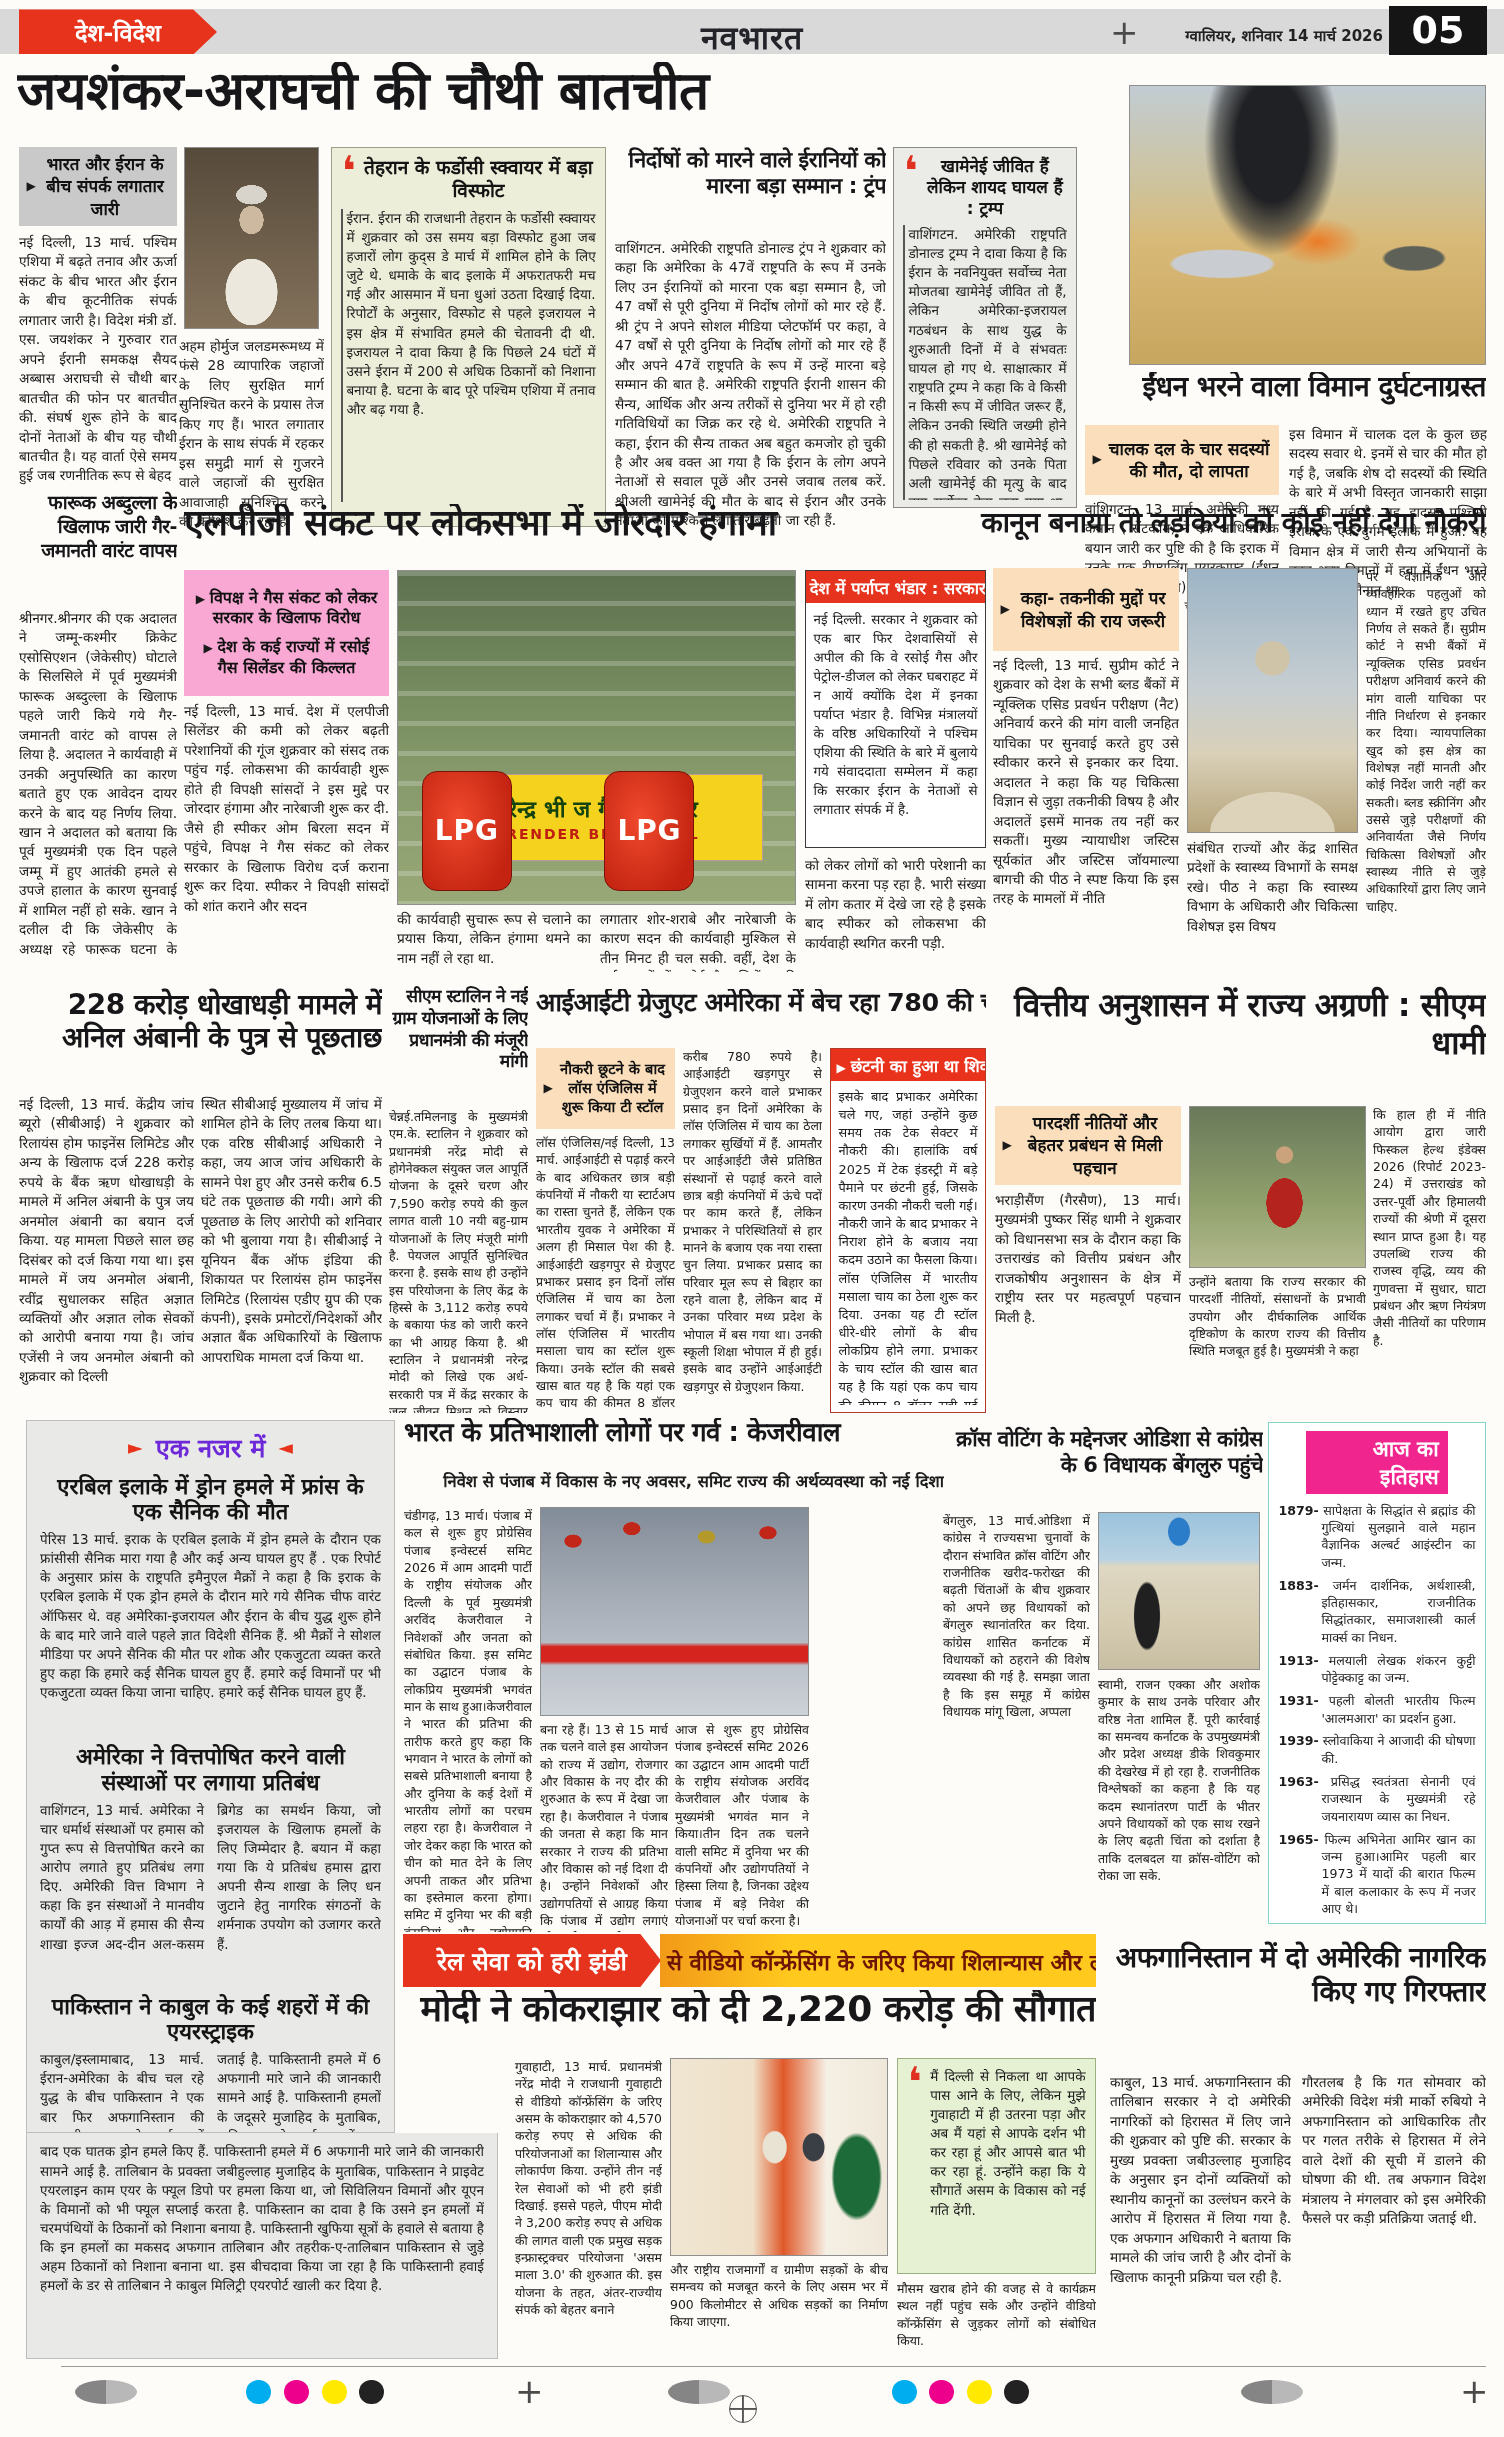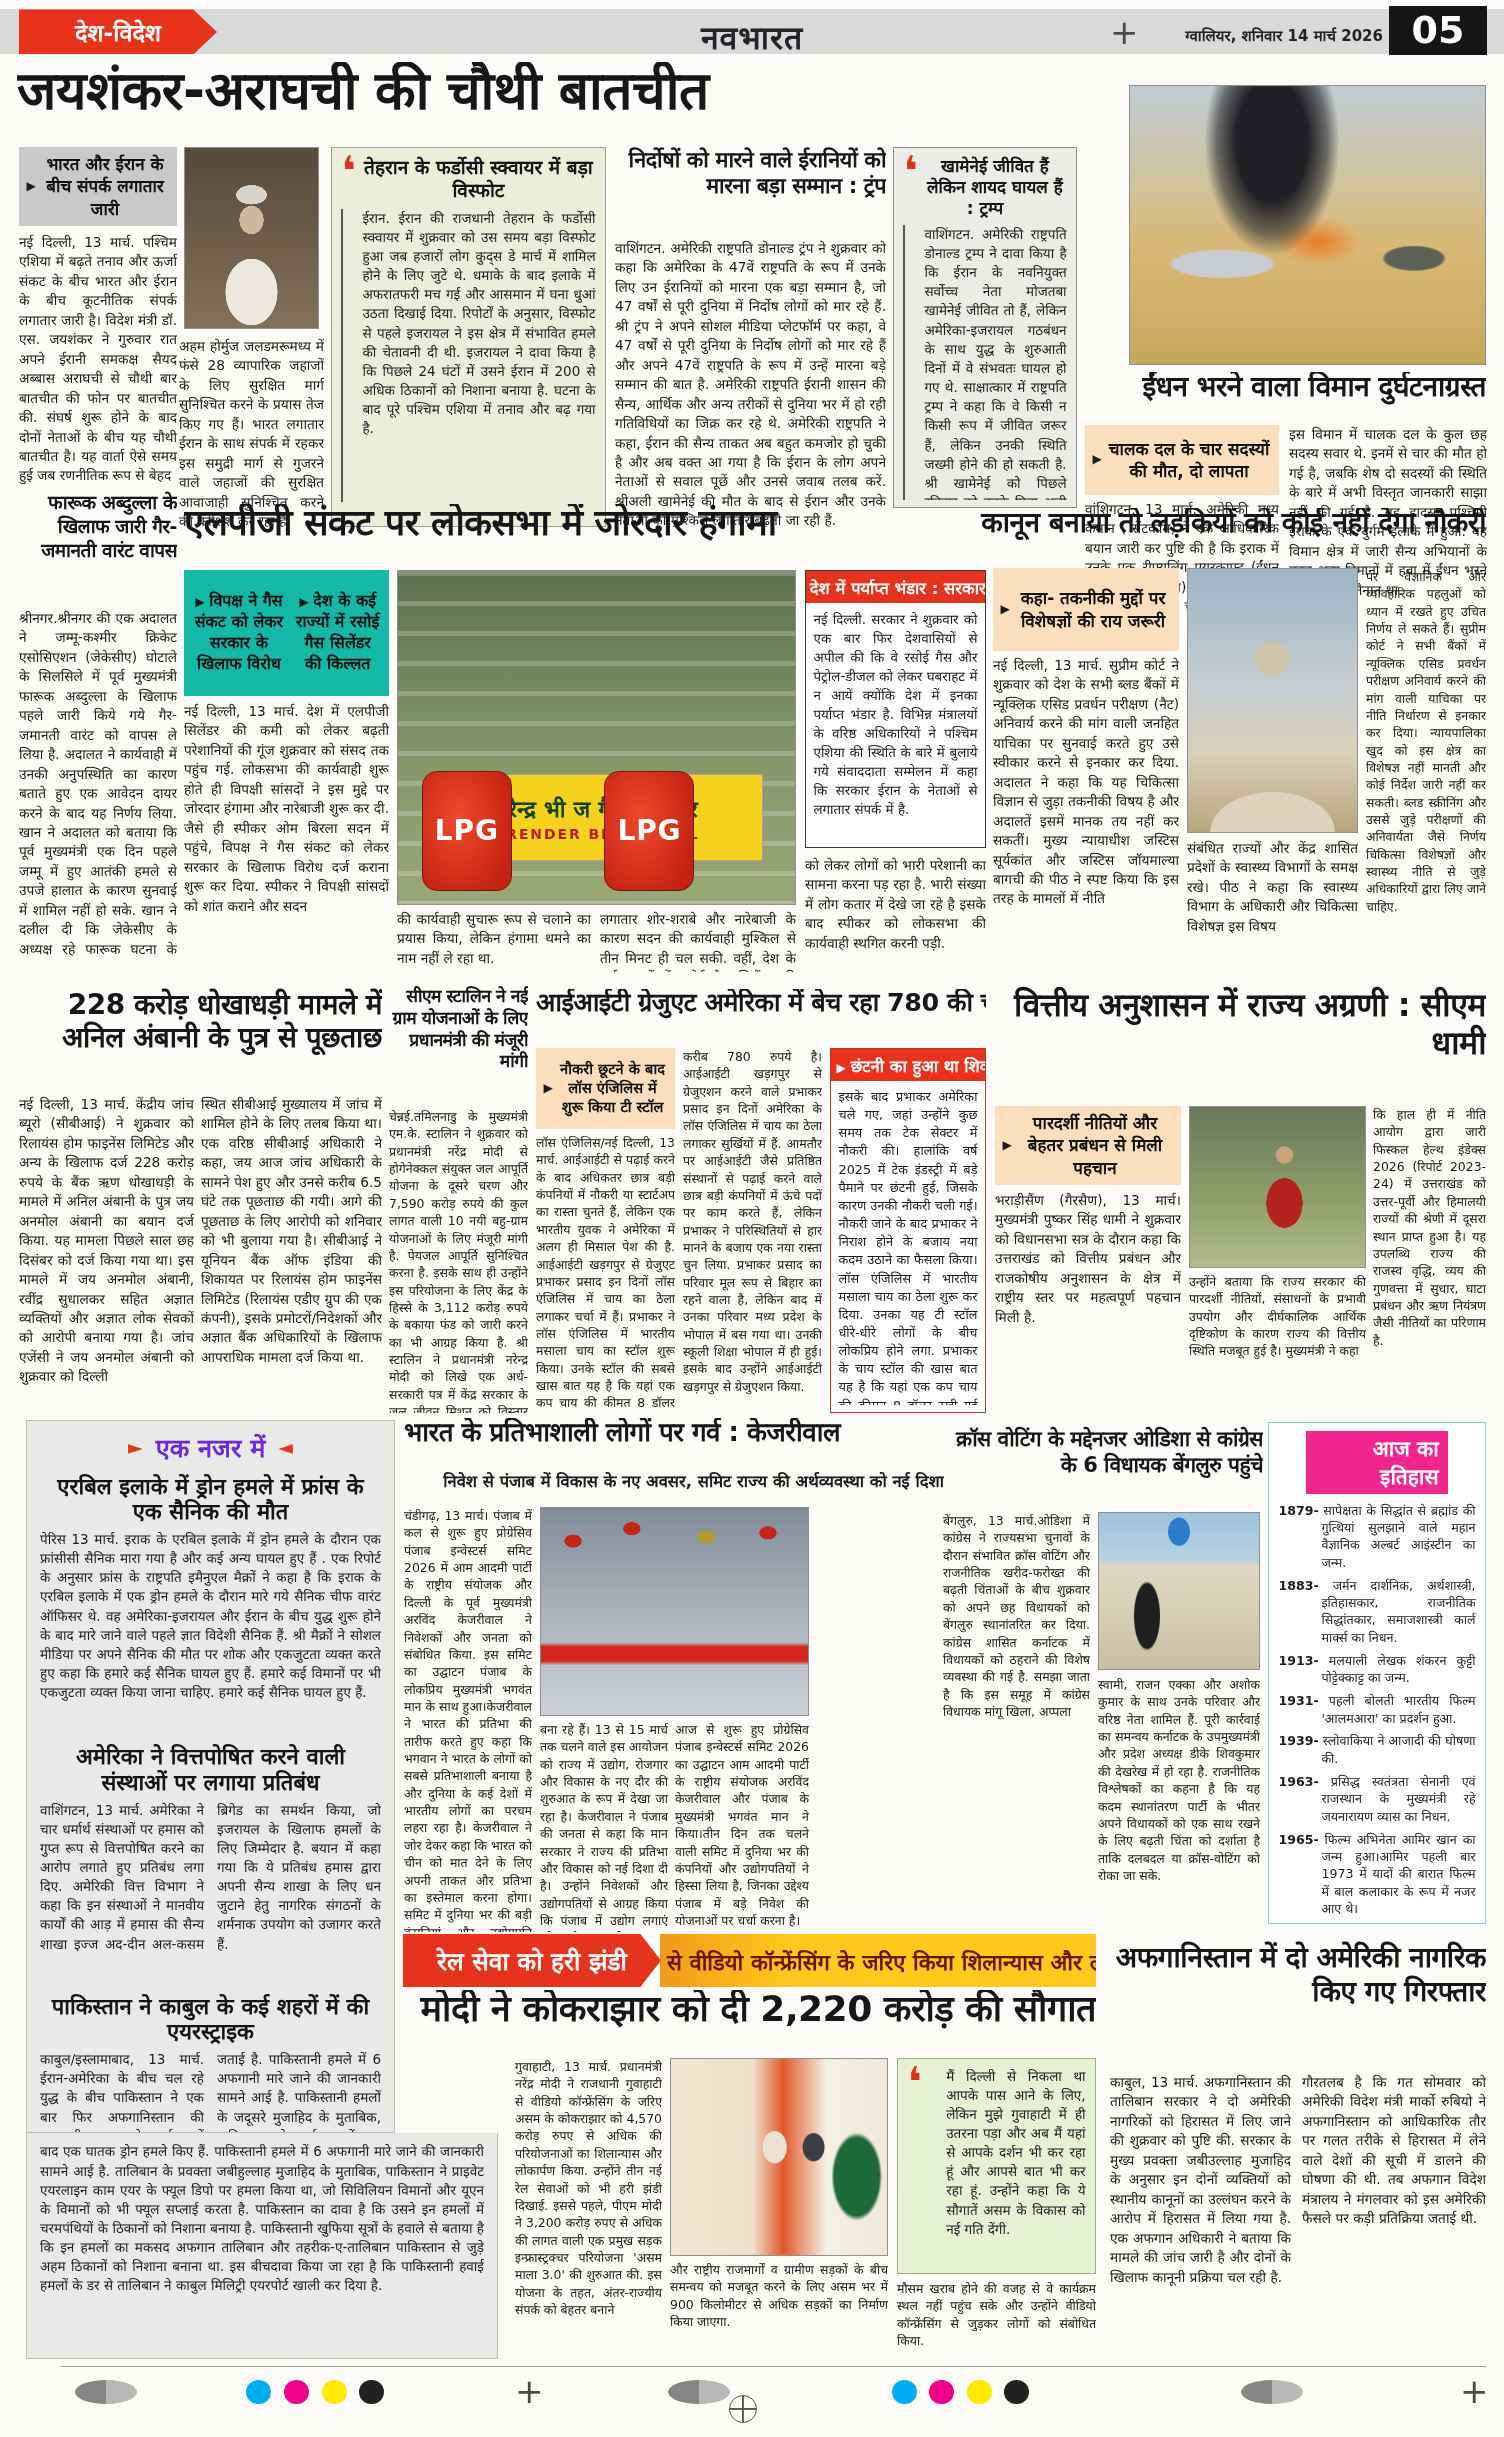--- a/index.html
+++ b/index.html
@@ -15,29 +15,29 @@
   
   .hl{font-weight:700;color:#17171a;line-height:1.08;letter-spacing:-0.5px}
   .ctr{text-align:right}
   .nw{white-space:nowrap}
   
   .jbody{font-size:13.7px;line-height:1.42;text-align:justify;color:#191919}
   .s{font-size:12.4px;line-height:1.4}
   
   .kick{background:#c9c9c9;font-weight:700;font-size:17px;line-height:1.3;display:flex;align-items:center;justify-content:center;text-align:center;padding:5.6px 7.5px;color:#111}
   .kick.orange{background:#fbdfbc}
-  .kick.gray2{background:#14b8a6;flex-direction:row;gap:7.5px}
+  .kick.gray2{background:#f9a8d4;flex-direction:column;gap:7.5px}
   .tri{color:#1a1a1a;font-size:12.2px;margin-right:4.7px}
   
   .qbox{border:0.9px solid #9aa08a;background:#edeeda;padding:7.5px 9.4px}
   .qbox.gray{background:#ebebe7;border-color:#8a8a8a}
   .qbox.green{background:#e6f0d3;border-color:#9ab07e}
   .qmark{color:#e03020;font-size:41px;line-height:.7;font-weight:700;float:left;margin:1.9px 5.6px 0 0}
   .qhl{font-weight:700;font-size:19px;text-align:center;line-height:1.25;margin-bottom:5.6px;color:#141414}
-  .qtext{font-size:13.5px;line-height:1.42;text-align:justify;border-left:2.8px solid #555;padding-left:19px}
+  .qtext{font-size:13.5px;line-height:1.42;text-align:justify;border-left:2.8px solid #555;padding-left:3px}
   
   .ph{border:0.9px solid #8f8f8f}
   .ph-jaishankar{background:radial-gradient(43px 55px at 50% 80%,#ece8dd 0 60%,transparent 61%),radial-gradient(20px 23.5px at 50% 40%,#cdb9a0 0 60%,transparent 61%),radial-gradient(25.4px 16px at 50% 26%,#d8d4cc 0 60%,transparent 61%),linear-gradient(180deg,#564a3b,#83715a)}
   .ph-plane{background:radial-gradient(89px 150px at 40% 20%,#202124 0 40%,rgba(45,47,50,.6) 62%,transparent 76%),radial-gradient(62px 34px at 53% 56%,rgba(235,120,35,.95),transparent 70%),radial-gradient(89px 24.5px at 26% 64%,#c9ccd1 0 55%,transparent 60%),radial-gradient(52px 21px at 80% 62%,#5d6157 0 55%,transparent 62%),linear-gradient(180deg,#c2ccd3 0%,#cfc298 38%,#d9b977 56%,#c7a65f 100%)}
   .ph-sc{background:radial-gradient(103px 66px at 50% 100%,#ddd3bb 0 60%,transparent 61%),radial-gradient(30px 30px at 50% 34%,#cfc3a8 0 55%,transparent 60%),linear-gradient(180deg,#9db4c5 0%,#c6ced2 45%,#d9d0b8 70%,#b7a67c 100%)}
   .ph-dhami{background:radial-gradient(30px 41px at 54% 60%,#b5231f 0 60%,transparent 61%),radial-gradient(15px 15px at 54% 30%,#caa27c 0 55%,transparent 60%),linear-gradient(180deg,#69795a,#90a06c 60%,#b3ba8e)}
   .ph-kej{background:radial-gradient(15px 11.3px at 12% 16%,#c22619 0 55%,transparent 60%),radial-gradient(15px 11.3px at 34% 10%,#c22619 0 55%,transparent 60%),radial-gradient(15px 11.3px at 62% 14%,#b39a2a 0 55%,transparent 60%),radial-gradient(15px 11.3px at 85% 12%,#c22619 0 55%,transparent 60%),linear-gradient(0deg,transparent 24%,#d5241e 26%,#d5241e 33%,transparent 35%),linear-gradient(180deg,#828c98 0%,#a7aeb8 45%,#cdd2d8 100%)}
   .ph-soudha{background:radial-gradient(19px 24.5px at 50% 12%,#2b7cc9 0 55%,transparent 60%),radial-gradient(22.6px 58px at 30% 66%,#202020 0 55%,transparent 60%),linear-gradient(180deg,#9bc3dd 0%,#b8d2e2 30%,#ded7c2 34%,#d5ccb2 70%,#c8bea2 100%)}
   .ph-modi{background:radial-gradient(41px 71px at 86% 60%,#1d6b38 0 55%,transparent 62%),radial-gradient(21px 28px at 48% 45%,#e9e3d3 0 55%,transparent 60%),radial-gradient(19px 24.5px at 66% 45%,#3a3f46 0 55%,transparent 60%),linear-gradient(90deg,#f0e6d2 0%,#efe0c8 38%,#e0592a 52%,#f5f0e4 72%,#efe8da 100%)}
   .ph-lpg{background:repeating-linear-gradient(180deg,rgba(255,255,255,.22) 0 4.7px,transparent 4.7px 30px),linear-gradient(180deg,#5d7150 0,#71875b 30%,#85996a 60%,#99a877 100%)}

